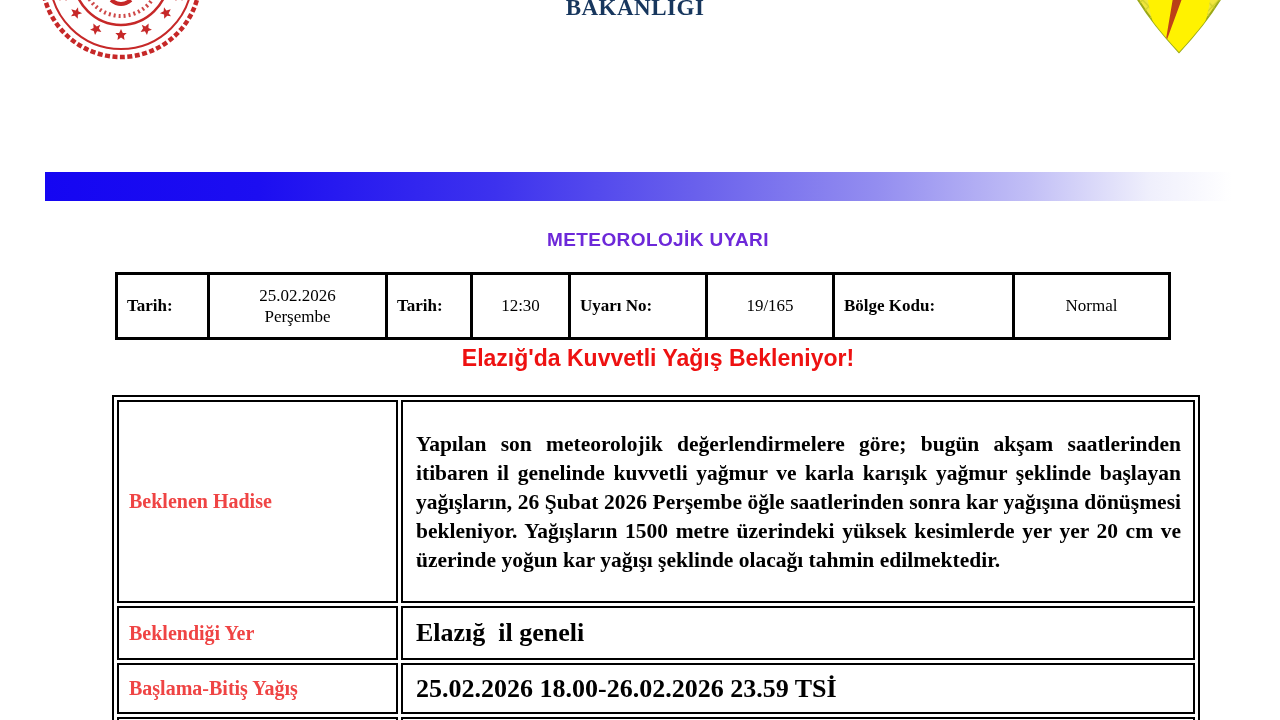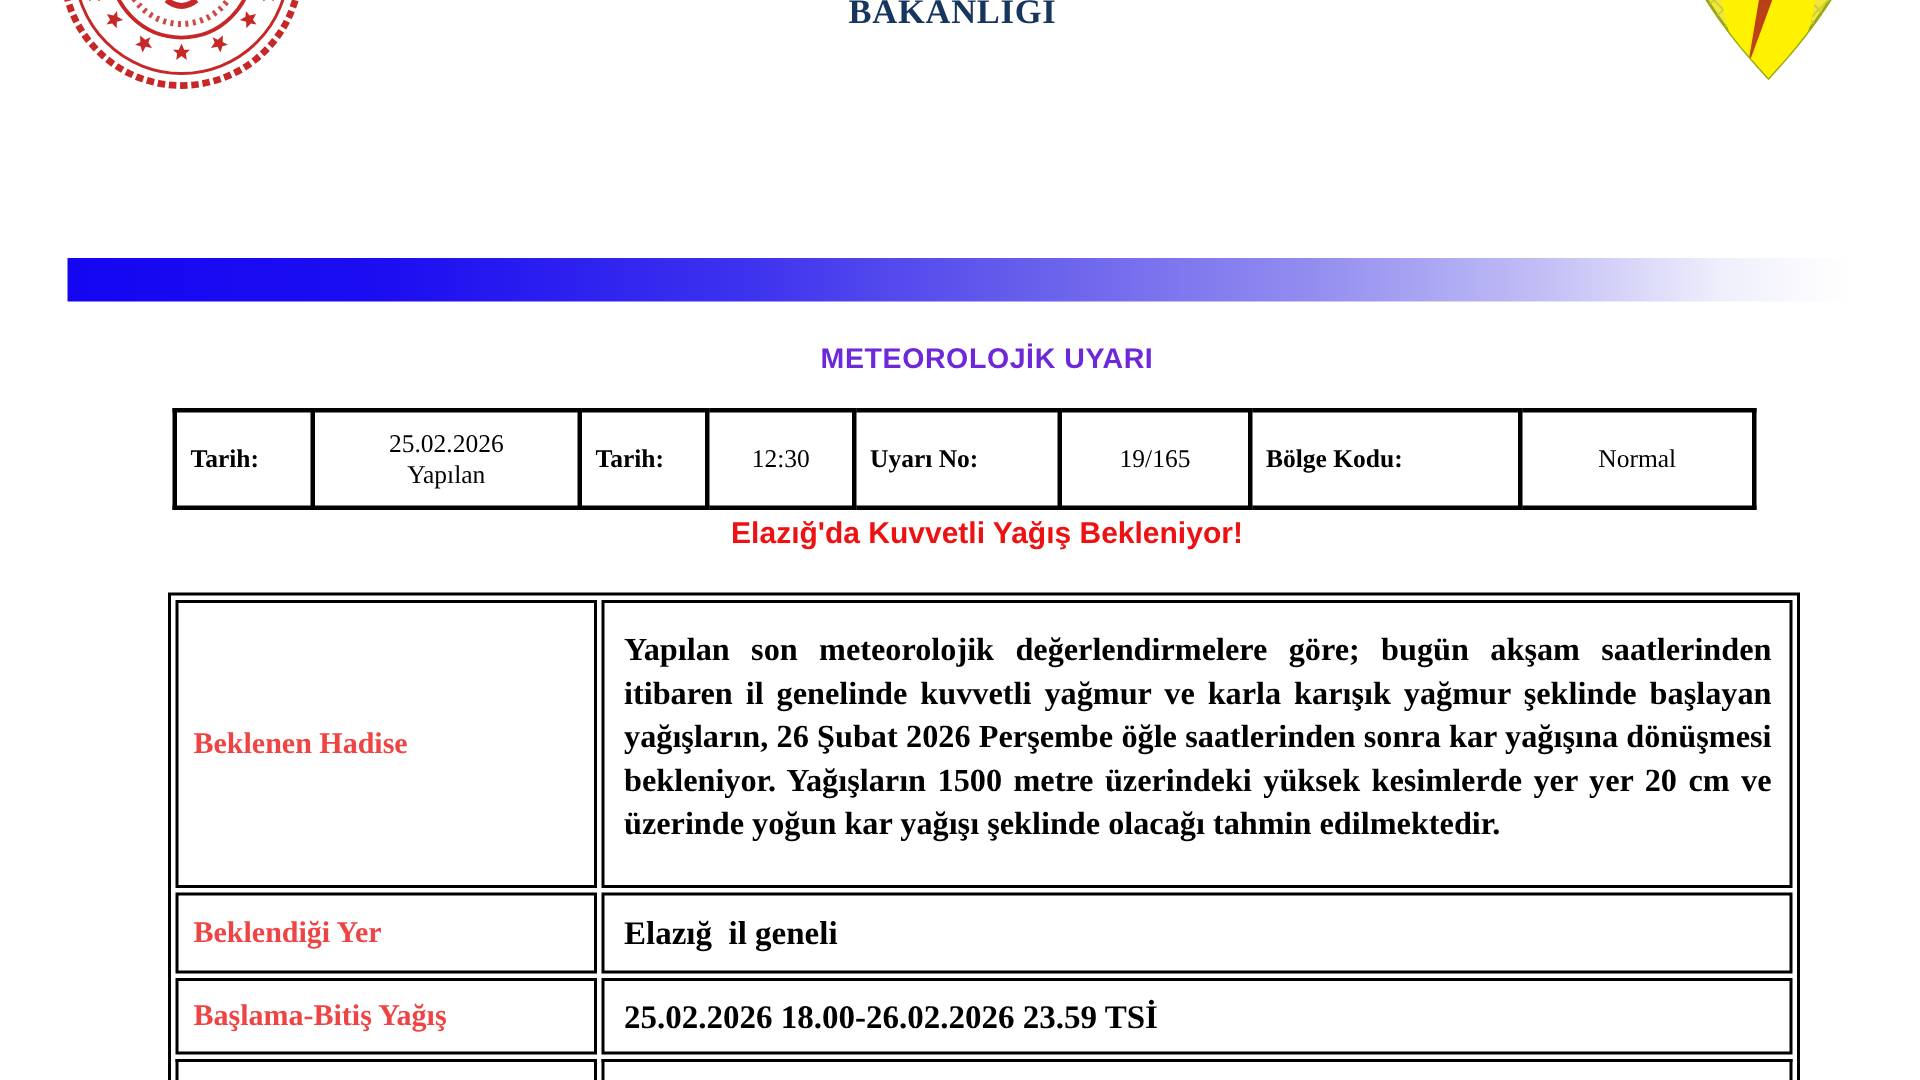--- a/index.html
+++ b/index.html
@@ -59,46 +59,46 @@
   }
   td.it-label { font-weight: bold; font-size: 18px; padding-left: 9px; }
   td.it-value { text-align: center; font-weight: normal; }
   .date-two-line { line-height: 1.25; }
 
   
   .alert-headline {
     position: absolute; left: 112px; top: 345px; width: 1092px;
     text-align: center;
     font-family: "Liberation Sans", sans-serif;
-    font-size: 20px; font-weight: bold; color: #EE1111;
+    font-size: 23px; font-weight: bold; color: #EE1111;
   }
 
   
   table.detail-table {
     position: absolute; left: 112px; top: 395px; width: 1088px;
     border: 2px solid #000;
     border-collapse: separate; border-spacing: 3px;
     table-layout: fixed; background: #fff;
   }
   table.detail-table td {
     border: 2px solid #000; background: #fff; vertical-align: middle;
   }
   td.dt-label {
     color: #ef4444; font-weight: bold; font-size: 20px;
     padding-left: 10px;
   }
   td.dt-paragraph {
     font-size: 21.5px; font-weight: bold; color: #000;
     text-align: justify; line-height: 29px;
-    padding: 0 12px 10px 13px;
+    padding: 11px 12px 10px 13px;
     vertical-align: top;
     height: 178px;
   }
   td.dt-value {
-    font-size: 22px; font-weight: bold; color: #000;
+    font-size: 26px; font-weight: bold; color: #000;
     padding-left: 13px; white-space: pre-wrap;
   }
   tr.row-place td { height: 48px; }
   tr.row-time td { height: 45px; }
   tr.row-cut td { height: 26px; border-bottom: none; }
 </style>
 </head>
 <body>
 
 <div class="emblem-left">
@@ -166,21 +166,21 @@
       <col style="width:127px">
       <col style="width:180px">
       <col style="width:156px">
   </colgroup>
   <tbody>
       <tr>
     <td class="it-label">Tarih:</td>
     <td class="it-value">
       <div class="date-two-line">
         <div>25.02.2026</div>
-        <div>Yapılan</div>
+        <div>Perşembe</div>
       </div>
     </td>
     <td class="it-label">Tarih:</td>
     <td class="it-value">12:30</td>
     <td class="it-label">Uyarı No:</td>
     <td class="it-value">19/165</td>
     <td class="it-label">Bölge Kodu:</td>
     <td class="it-value">Normal</td>
   </tr>
 </tbody>

